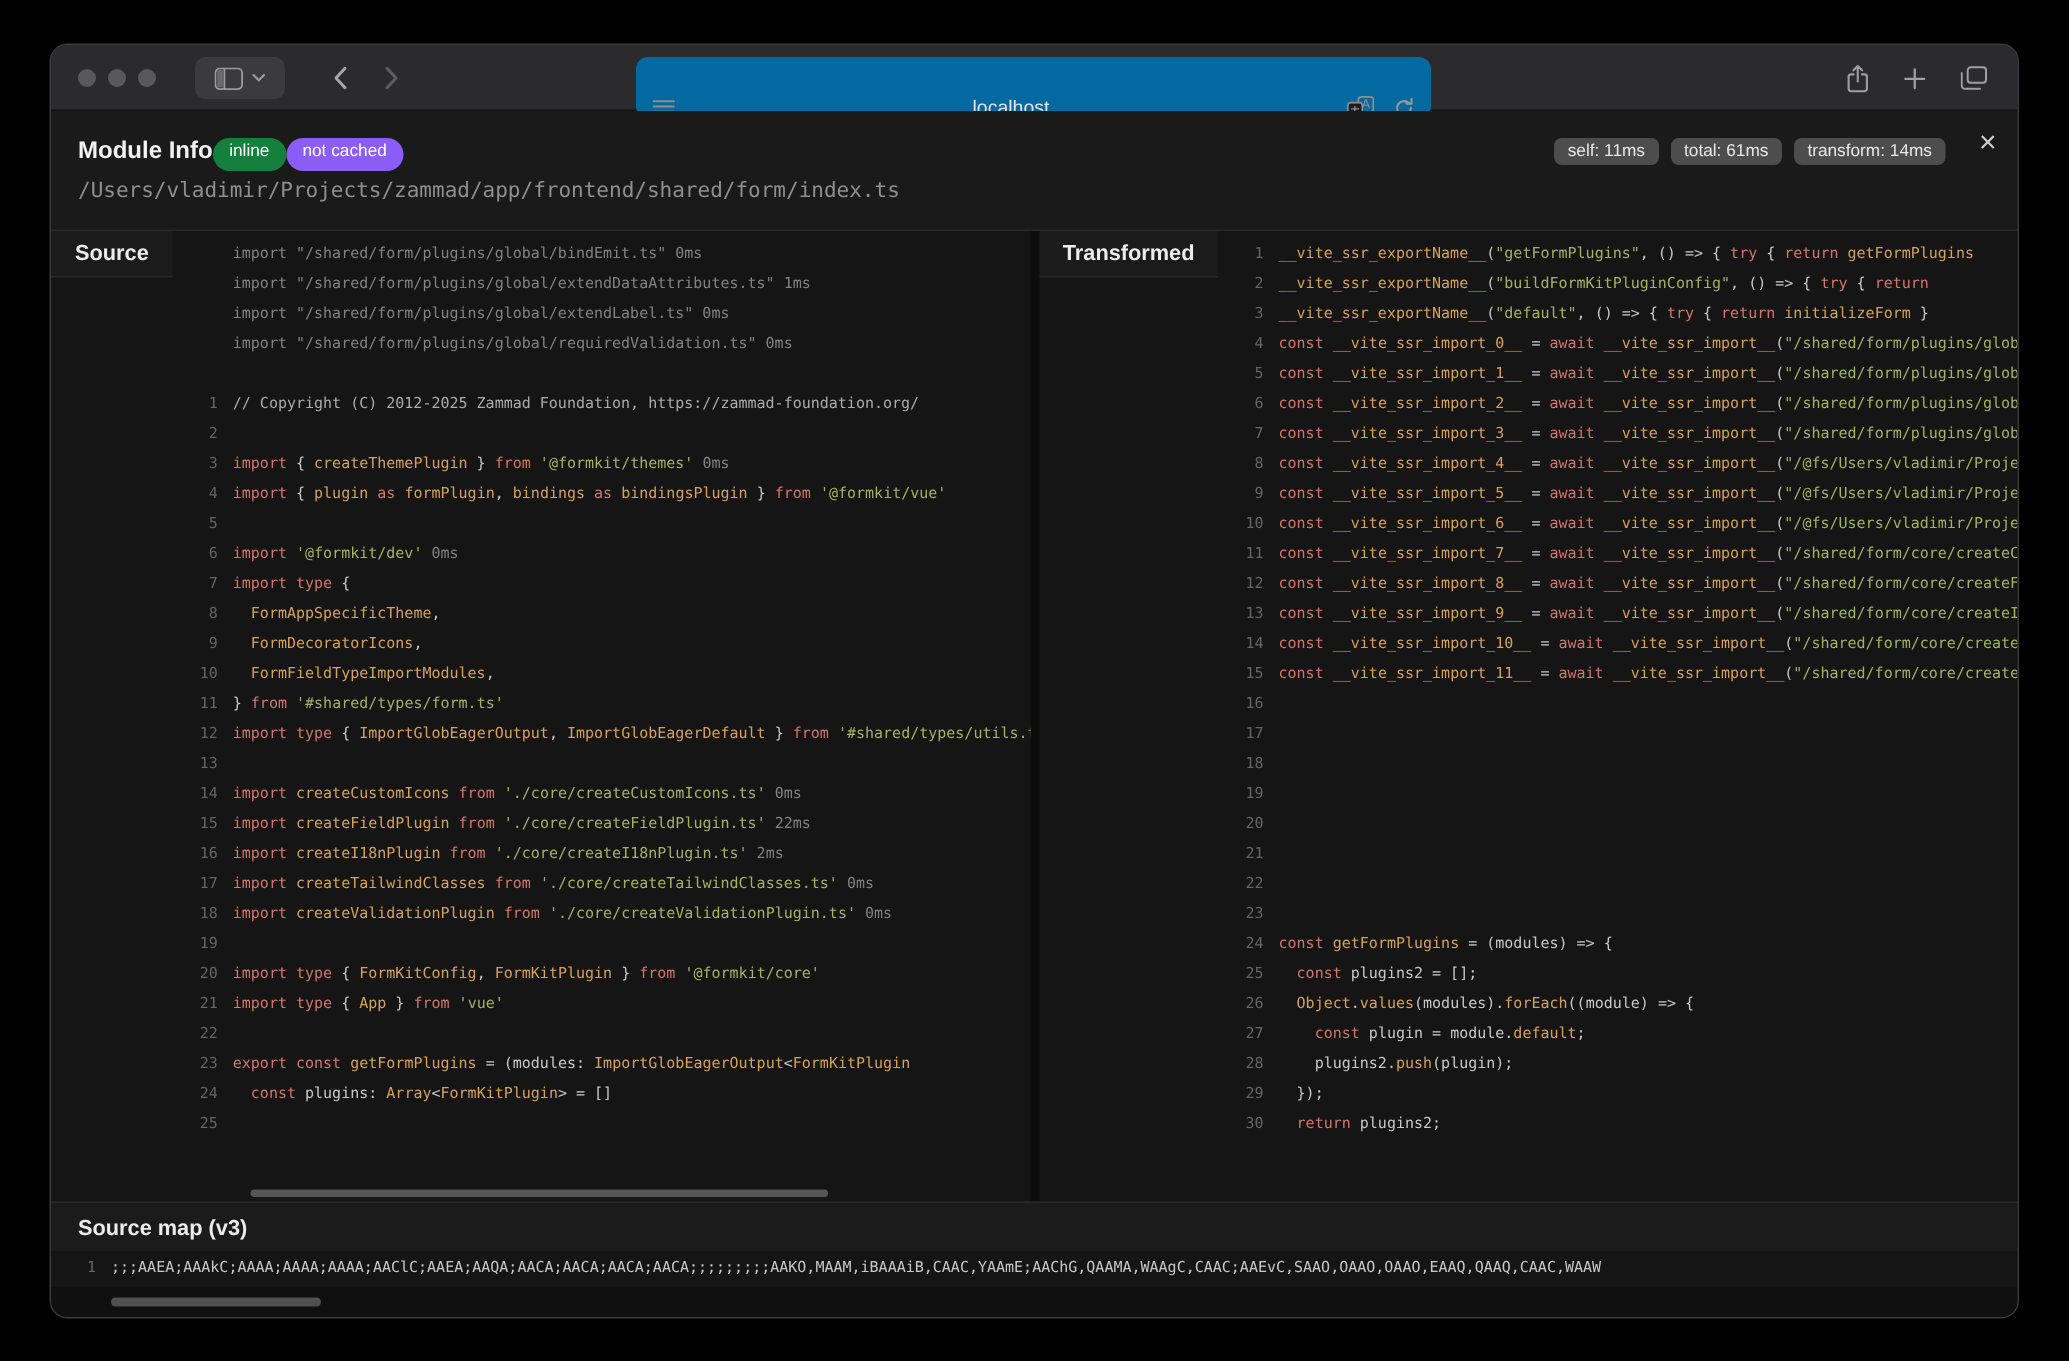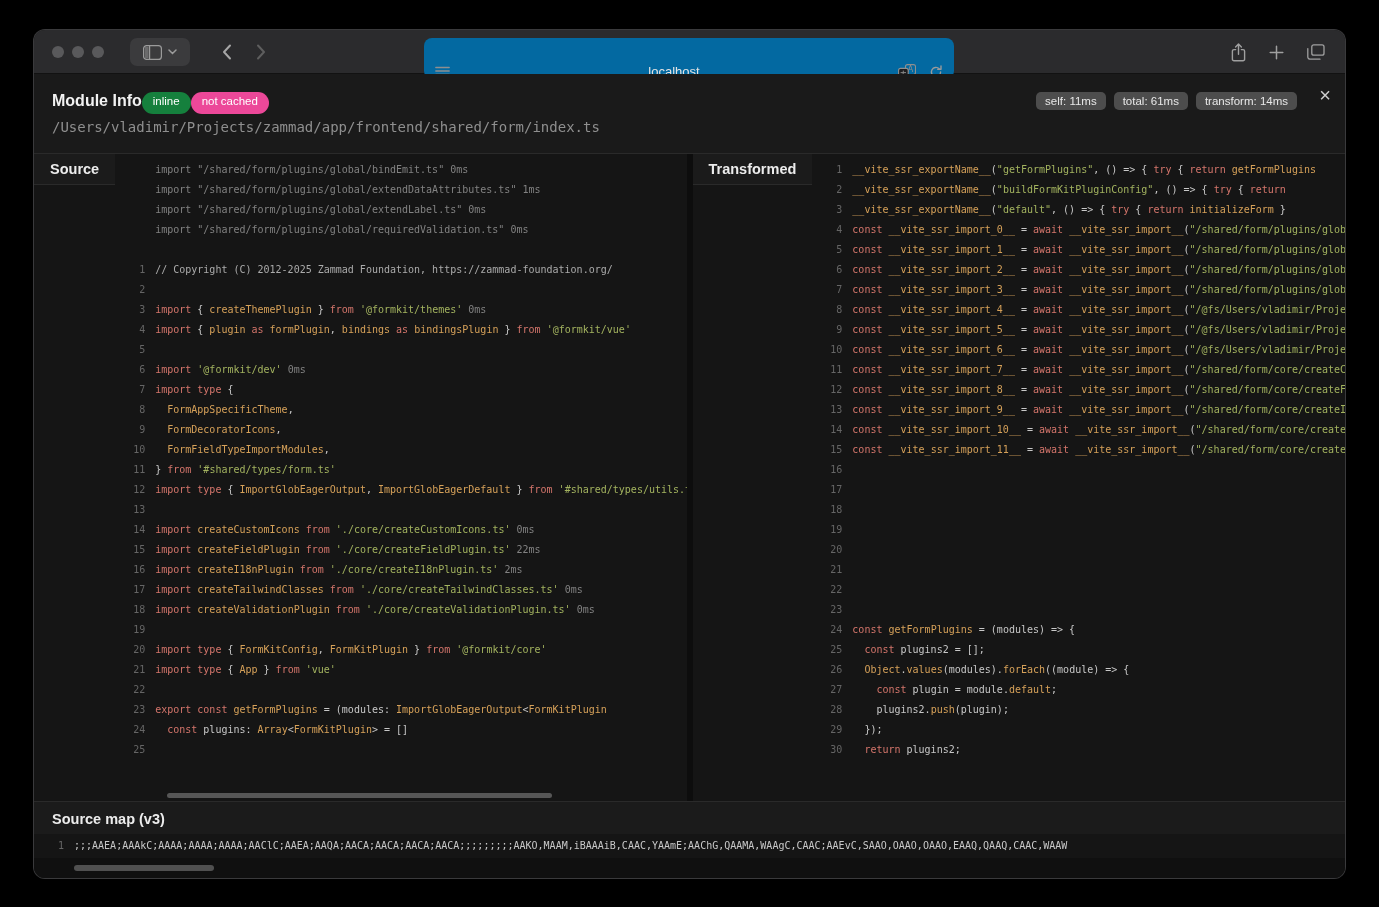--- a/index.html
+++ b/index.html
@@ -19,21 +19,21 @@
   .url-right span,.url-left{display:flex;align-items:center;cursor:pointer}
   .tb-right{position:absolute;right:20px;top:8px;height:28px;display:flex;gap:23px;align-items:center}
   .tb-right button{background:none;border:none;cursor:pointer;display:flex;align-items:center}
   
   .page{position:absolute;top:44px;left:0;right:0;bottom:0;background:#1a1a1a;display:flex;flex-direction:column}
   .page-header{position:relative;padding:18px 18px 0;flex-shrink:0}
   .title-row{display:flex;gap:0;height:22px}
   .page-title{color:#f2f2f2;font-size:16px;font-weight:700}
   .badge{font-size:11.5px;padding:3px 11px;border-radius:999px;color:#fff}
   .badge-green{background:#15803d}
-  .badge-orange{background:#ec4899}
+  .badge-orange{background:#8b5cf6}
   .stats{position:absolute;right:48px;top:18px;display:flex;gap:8px}
   .stat{background:#4d4d4d;color:#e8e8e8;font-size:11.5px;font-weight:400;padding:3px 9px;border-radius:5px}
   .page-close{position:absolute;right:14px;top:11px;background:none;border:none;color:#cdcdcd;font-size:20px;cursor:pointer;line-height:1}
   .path{margin-top:5px;font-family:"DejaVu Sans Mono",monospace;font-size:14px;color:#8f8f8f;white-space:nowrap;overflow:hidden}
   
   .panels{flex:1;min-height:0;margin-top:18px;display:flex;border-top:1px solid #2a2a2a}
   .panel{flex:1;min-width:0;display:flex;flex-direction:row;background:#151515}
   .panel + .panel{border-left:6px solid #0d0d0d}
   .panel-head{height:31px;line-height:30px;padding:0 16px;color:#ececec;font-size:14.5px;font-weight:600;background:#1b1b1b;border-bottom:1px solid #2a2a2a;flex-shrink:0}
   .panel-body{flex:1;min-height:0;overflow:hidden;position:relative;padding-top:6px}

